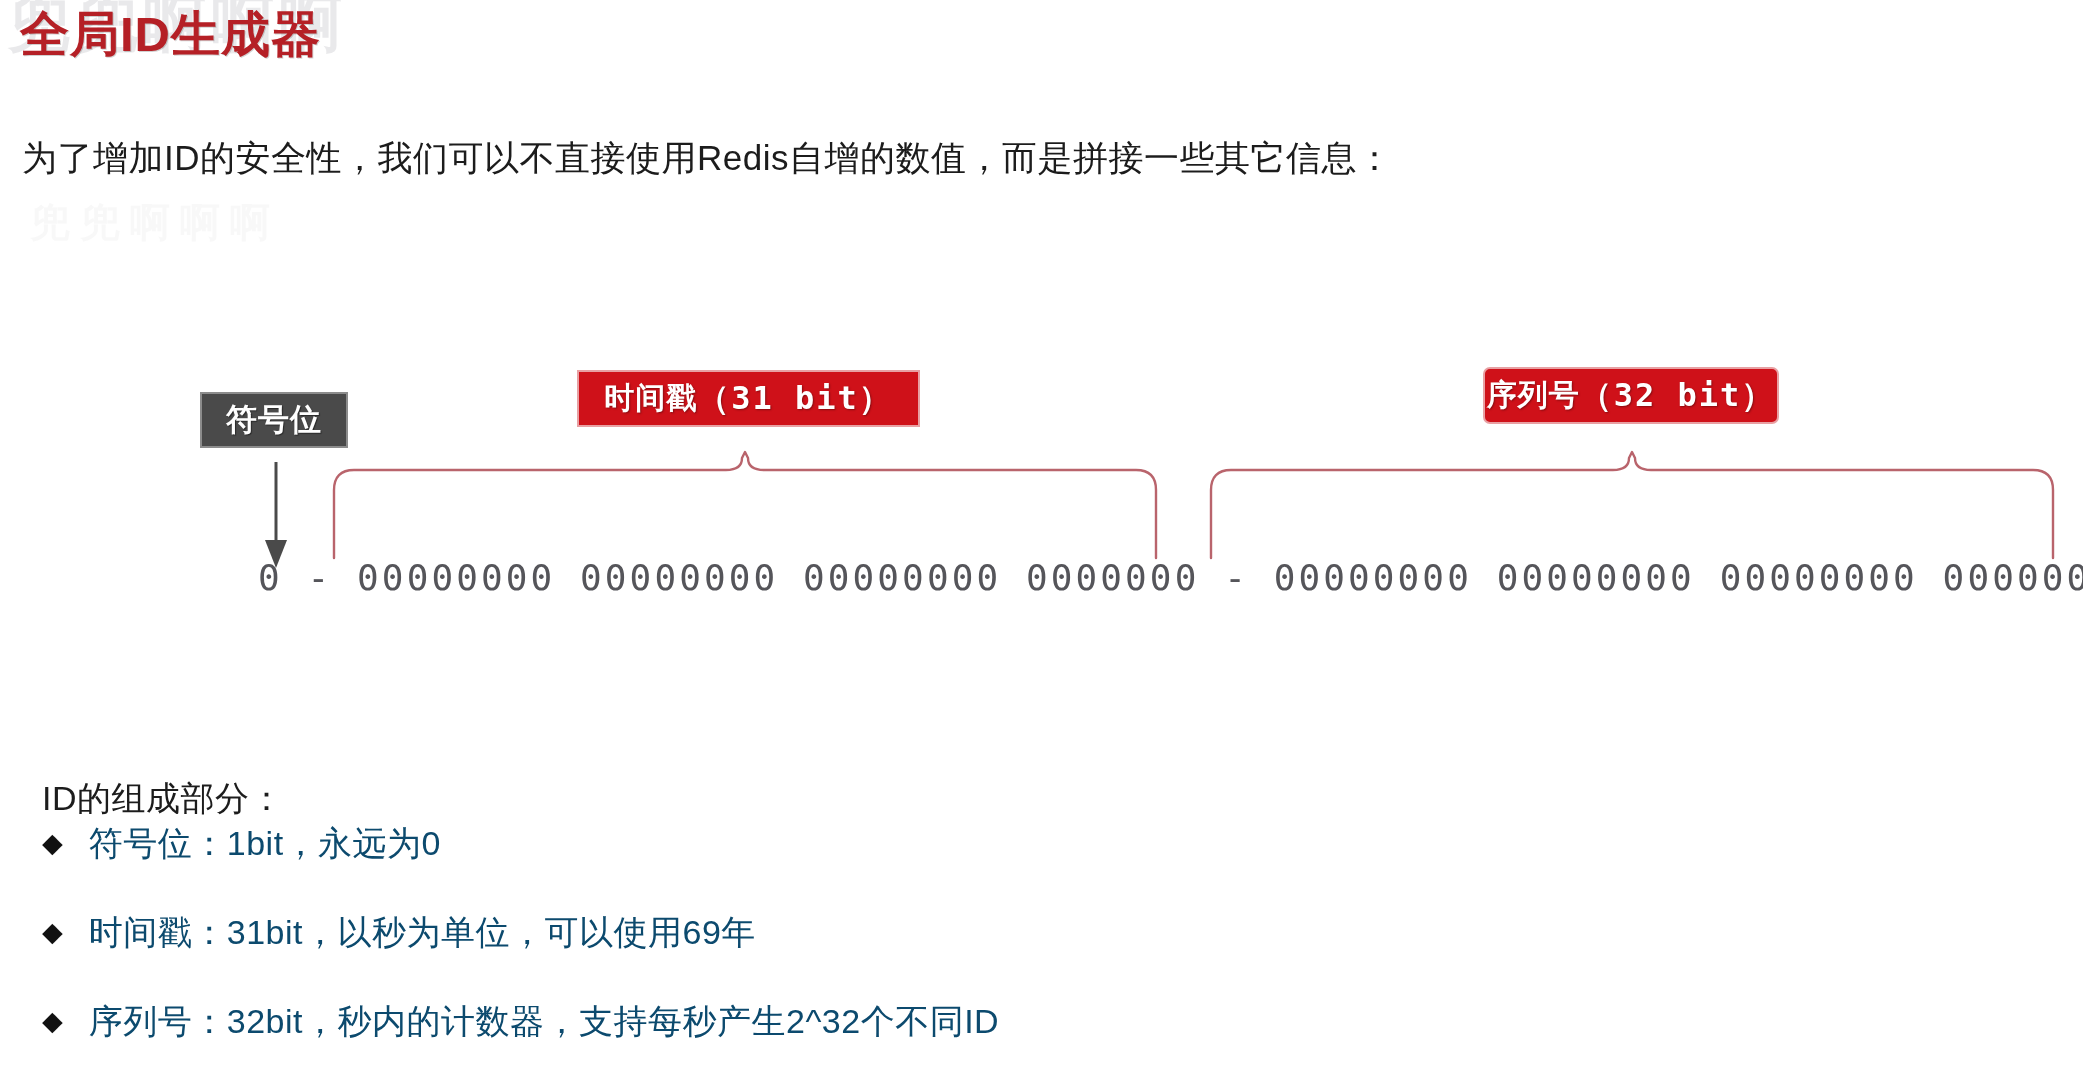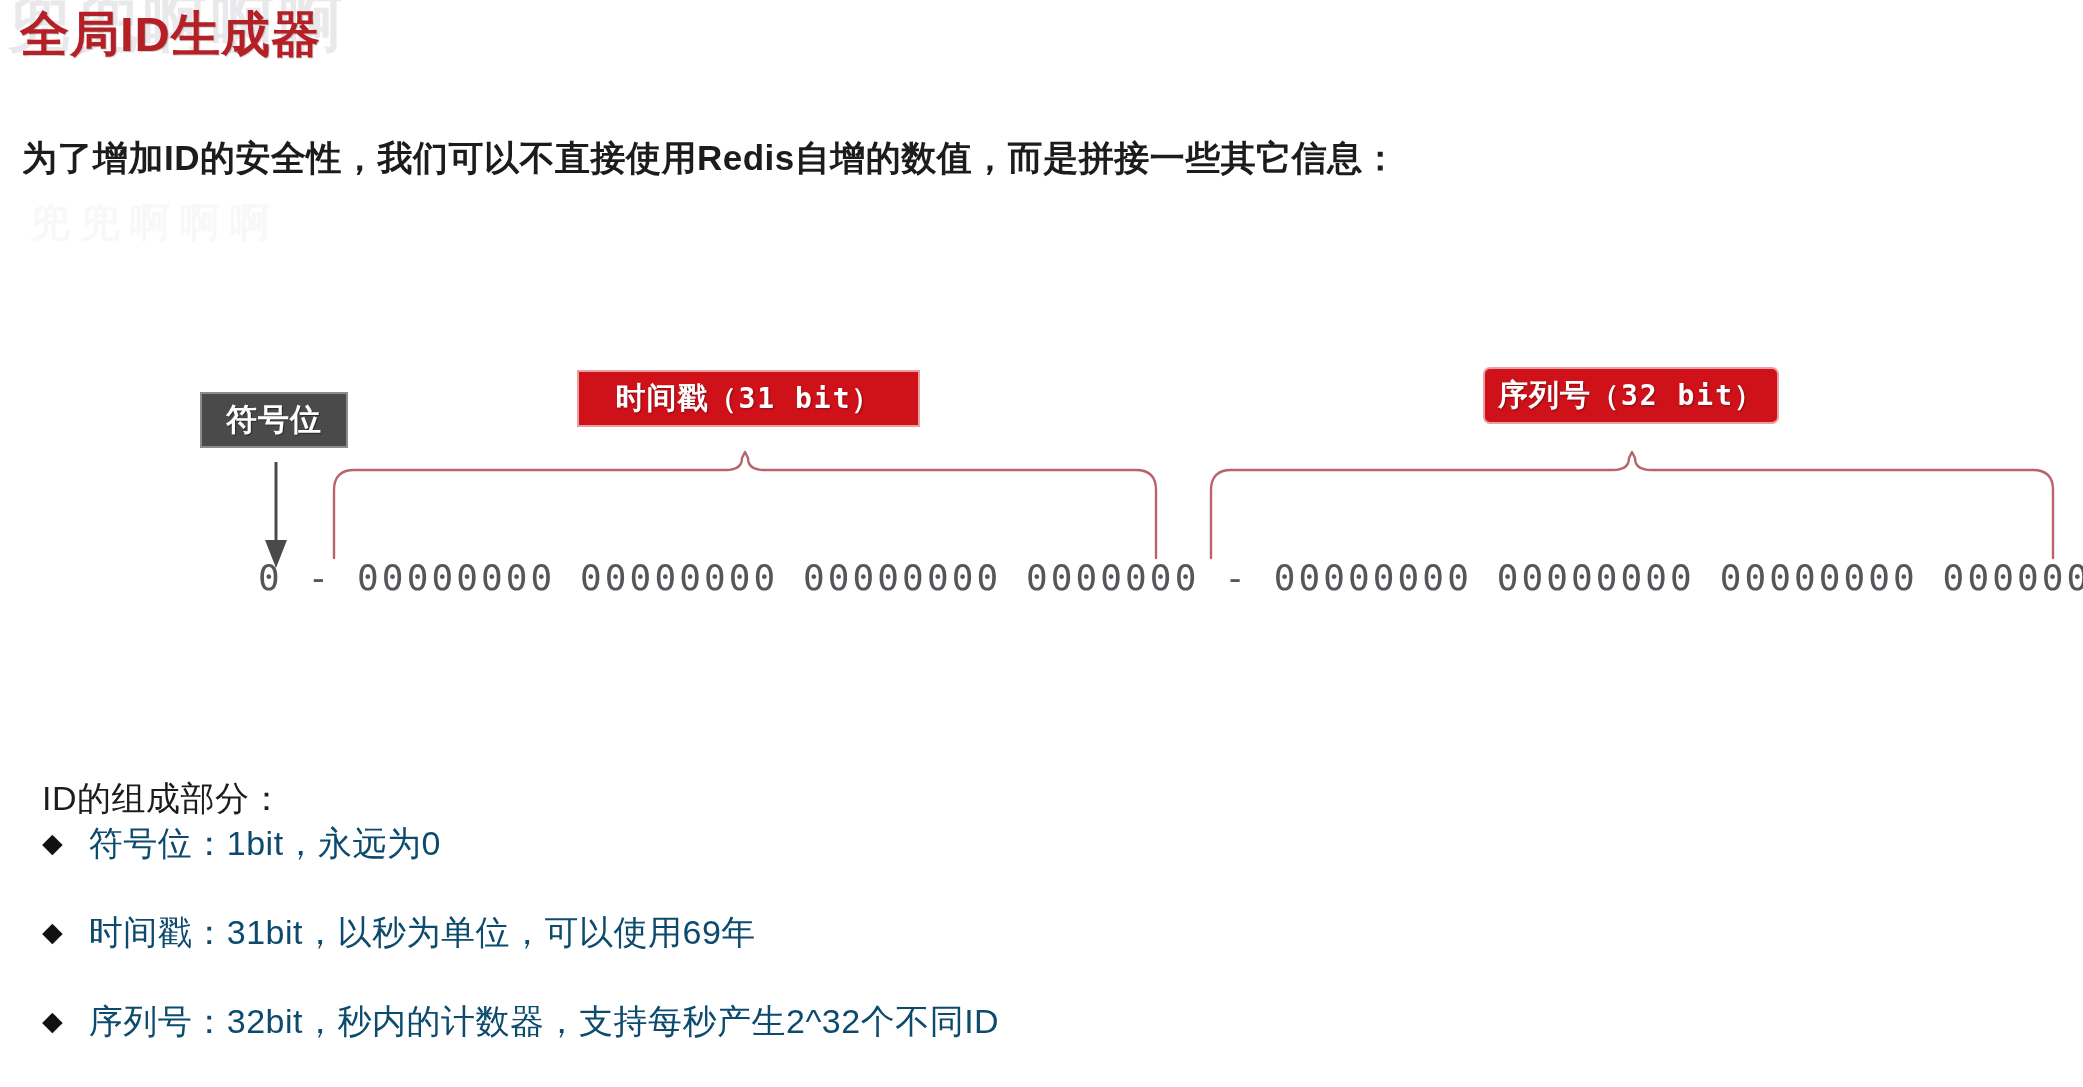--- a/index.html
+++ b/index.html
@@ -49,21 +49,21 @@
     text-shadow: 1px 1px 0 rgba(0,0,0,0.18);
     white-space: nowrap;
   }
 
   
   .intro {
     position: absolute;
     left: 22px;
     top: 135px;
     font-size: 35px;
-    font-weight: 700;
+    font-weight: 400;
     color: #1c1c1c;
     letter-spacing: 0.5px;
     white-space: nowrap;
   }
 
   
   .diagram {
     position: absolute;
     left: 0;
     top: 370px;
@@ -102,21 +102,21 @@
     display: flex;
     align-items: center;
     justify-content: center;
     letter-spacing: 1px;
     white-space: nowrap;
     text-shadow: 1px 1px 2px rgba(0,0,0,0.35);
     font-family: "Liberation Sans", "DejaVu Sans", sans-serif;
   }
   .tag-red .mono {
     font-family: "DejaVu Sans Mono", "Liberation Mono", monospace;
-    font-size: 28px;
+    font-size: 32px;
     letter-spacing: 2px;
   }
   .tag-ts  { left: 577px;  top: 0px;  width: 343px; }
   .tag-seq { left: 1483px; top: -3px; width: 296px; border-radius: 7px; }
 
   
   .sign-arrow {
     position: absolute;
     left: 246px;
     top: 92px;

